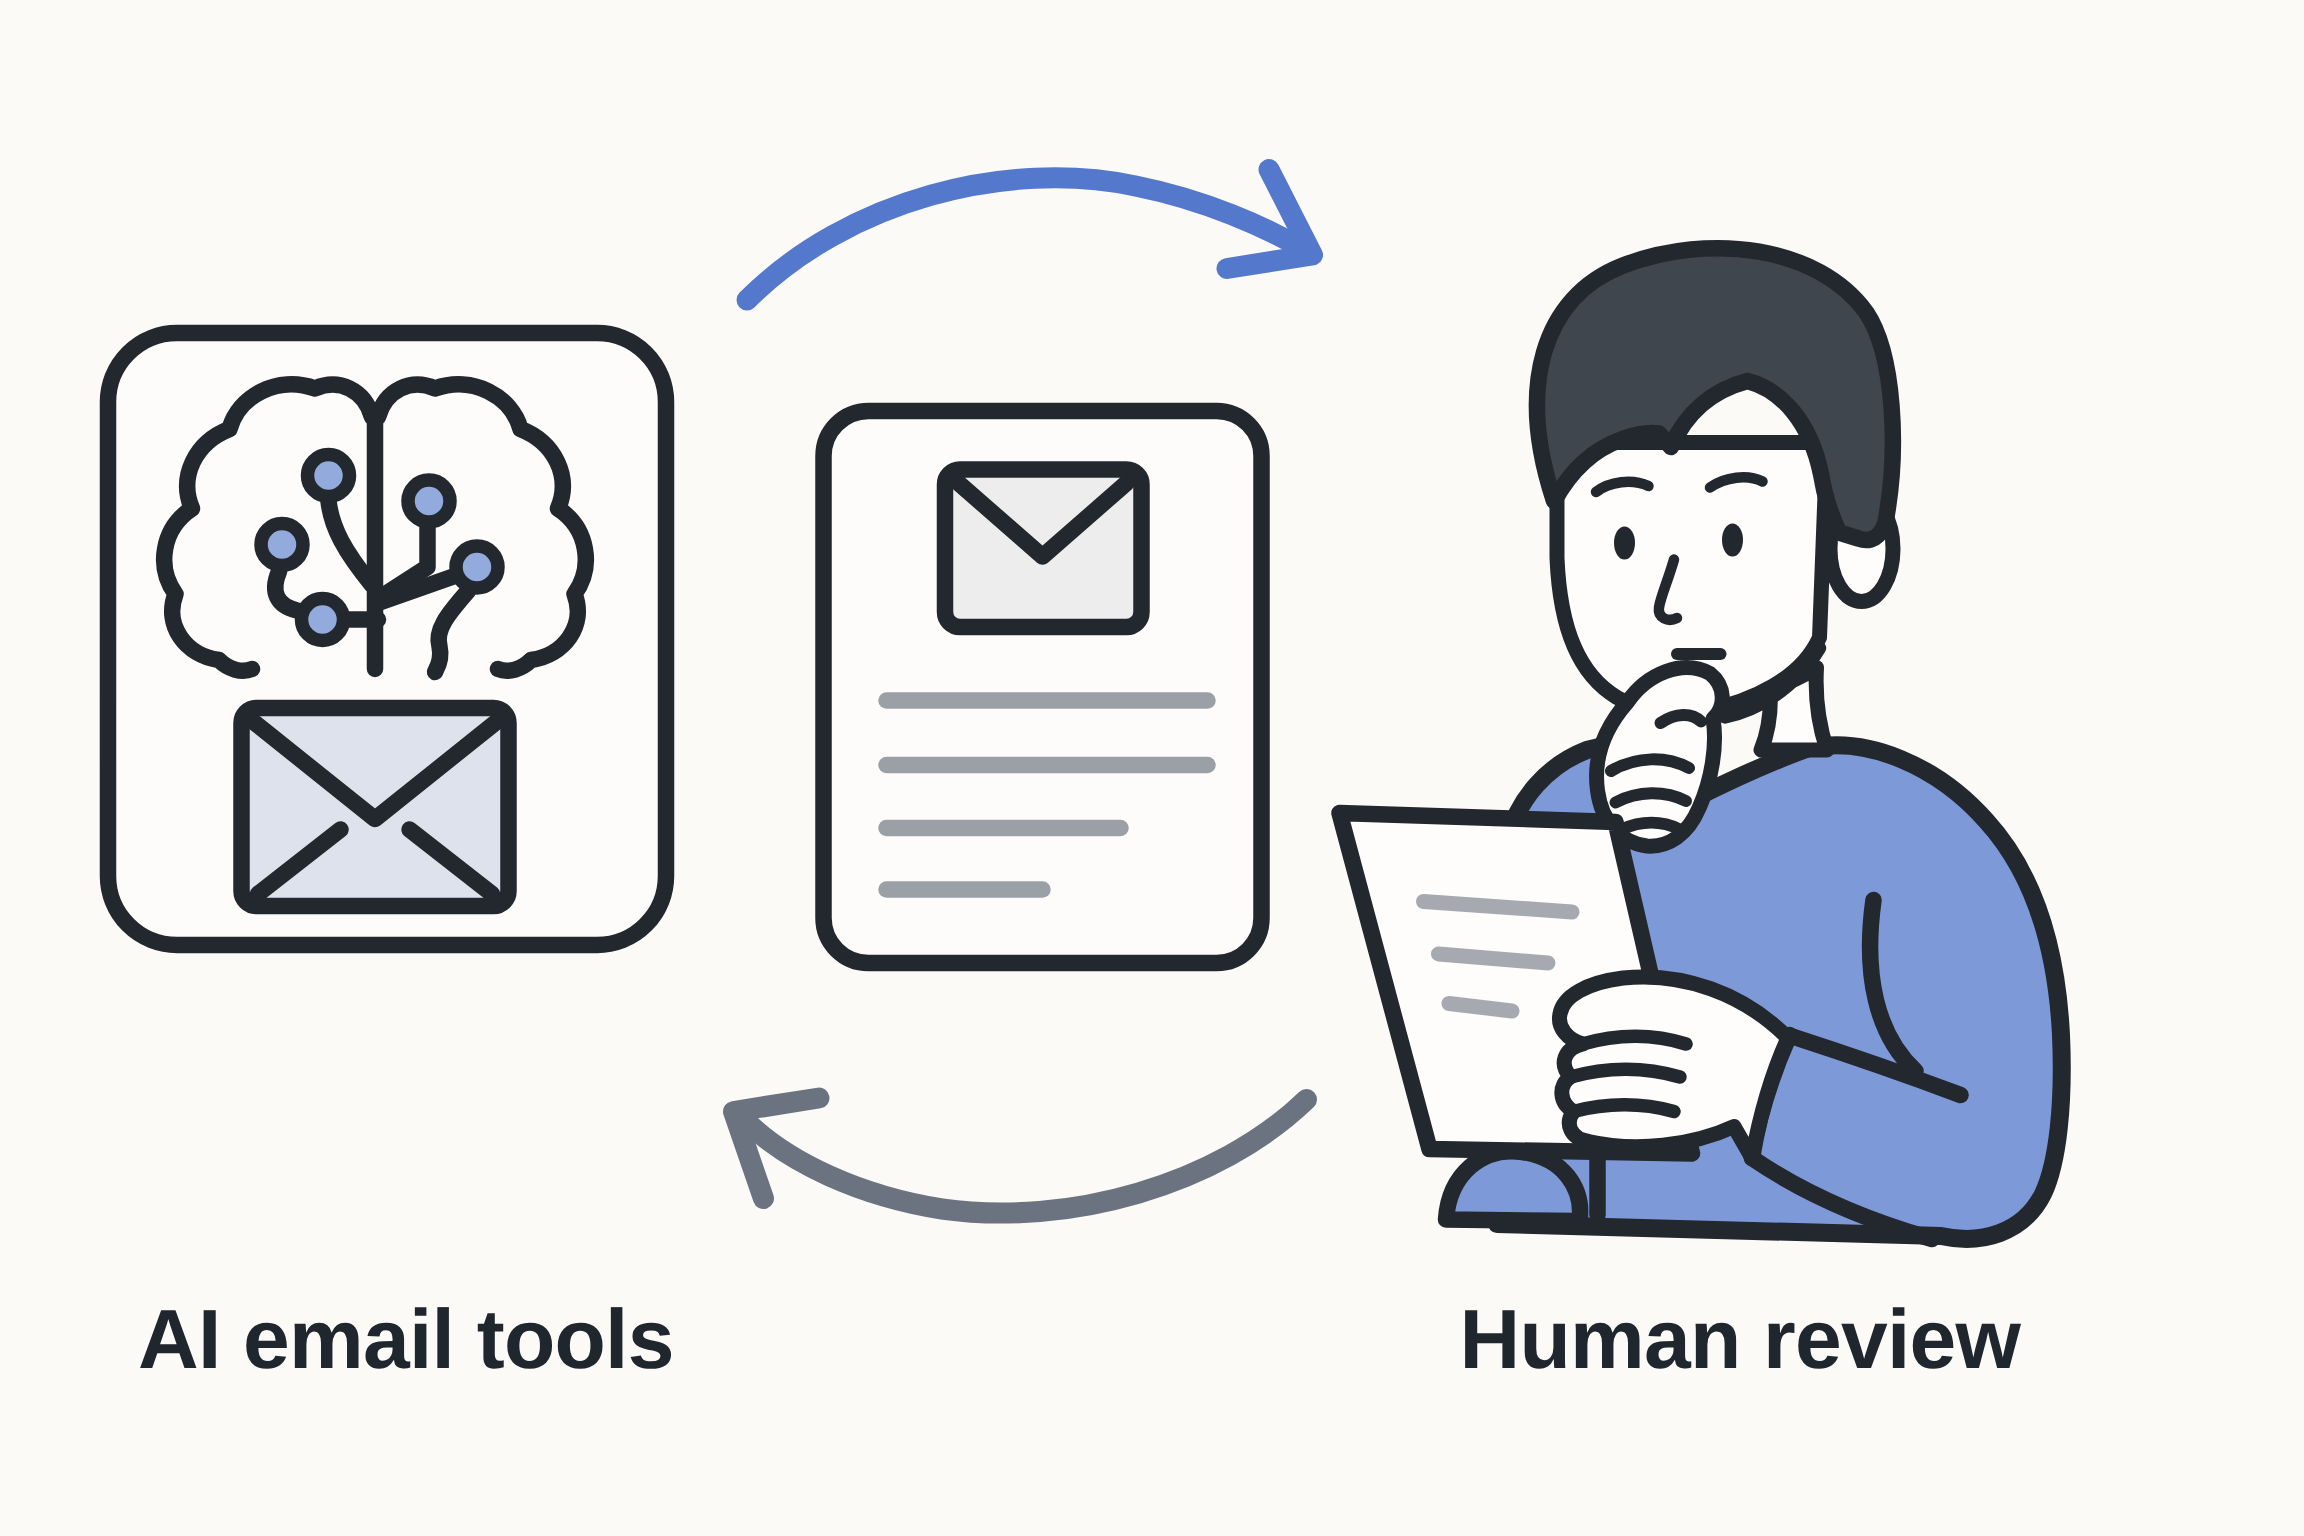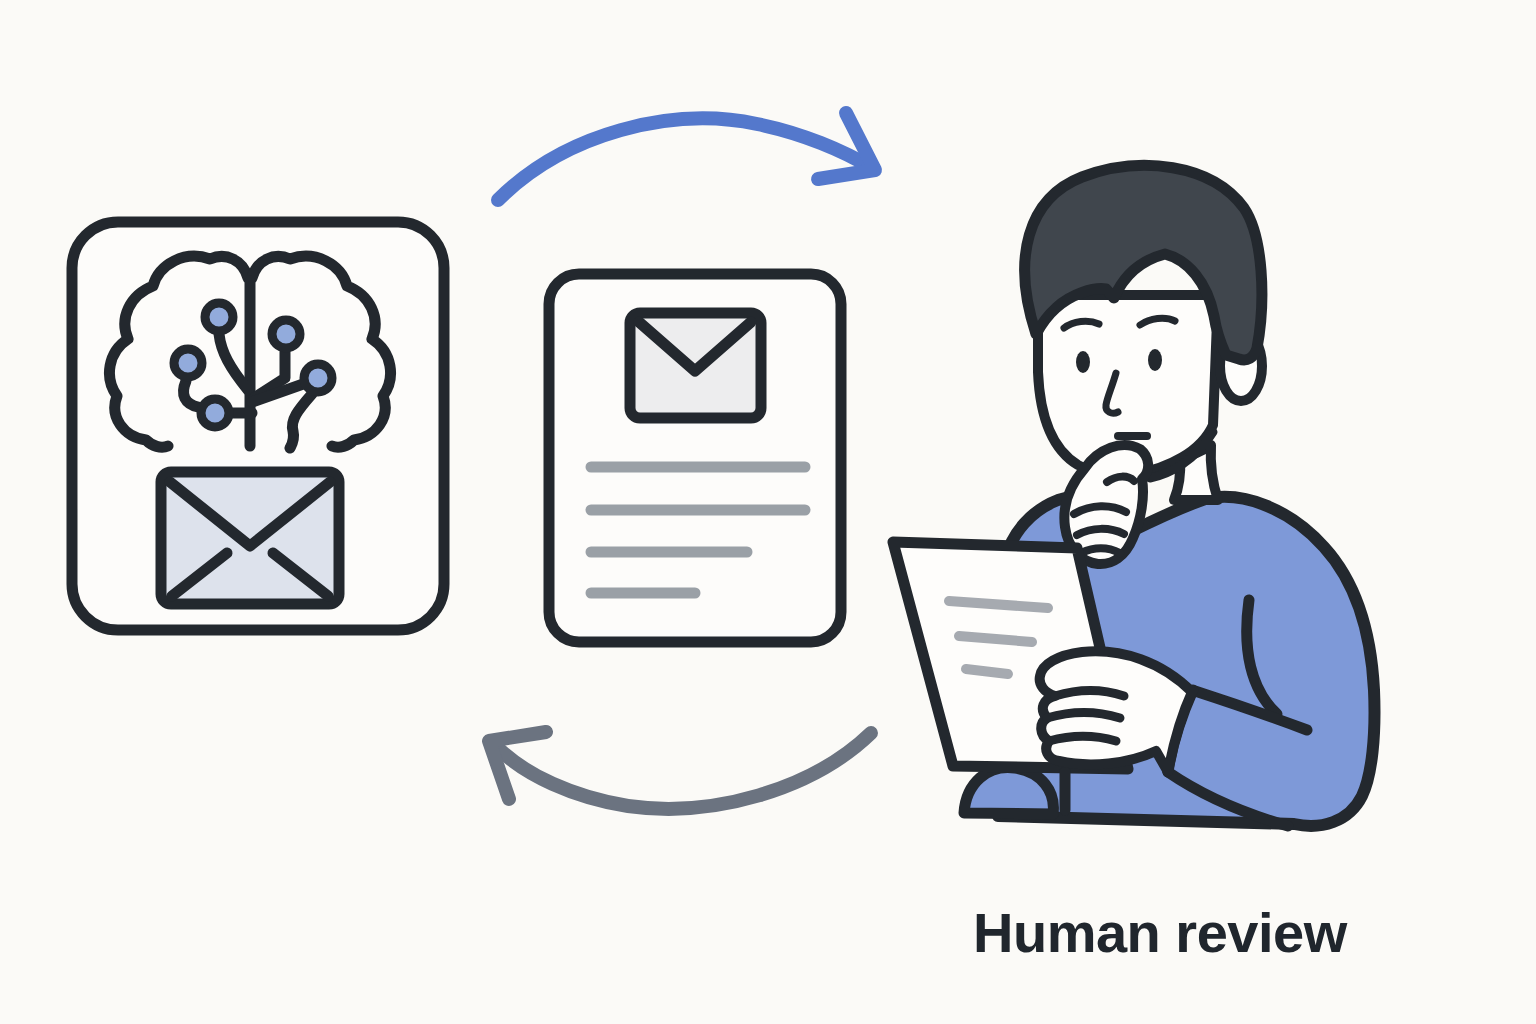--- a/index.html
+++ b/index.html
@@ -13,21 +13,21 @@
   .scene-svg{position:absolute;left:0;top:0;}
   .caption{
     position:absolute;
     font-size:56px;
     font-weight:700;
     letter-spacing:-0.5px;
     color:#20262d;
     white-space:nowrap;
   }
   .caption.left{left:92px;top:860px;}
-  .caption.right{left:973px;top:900px;}
+  .caption.right{left:973px;top:860px;}
 </style>
 </head>
 <body>
 
 <div class="canvas">
 
   <svg class="scene-svg" width="1536" height="1024" viewBox="0 0 1536 1024" fill="none" stroke-linecap="round" stroke-linejoin="round">
 
     <g stroke="#23282e">
       <rect x="72" y="222" width="372" height="408" rx="46" fill="#fdfcfa" stroke-width="11"></rect>
@@ -184,14 +184,15 @@
                  C 1090,768 1128,764 1156,751
                  L 1168,772
                  C 1173,745 1181,716 1192,692 Z"></path>
         <path stroke-width="9" d="M 1055,696 C 1078,689 1103,689 1124,696"></path>
         <path stroke-width="9" d="M 1047,718 C 1071,711 1097,711 1120,718"></path>
         <path stroke-width="9" d="M 1049,741 C 1071,735 1095,735 1116,741"></path>
       </g>
     </g>
   </svg>
 
+  <div class="caption left">AI email tools</div>
   <div class="caption right">Human review</div>
 </div>
 
 </body></html>

